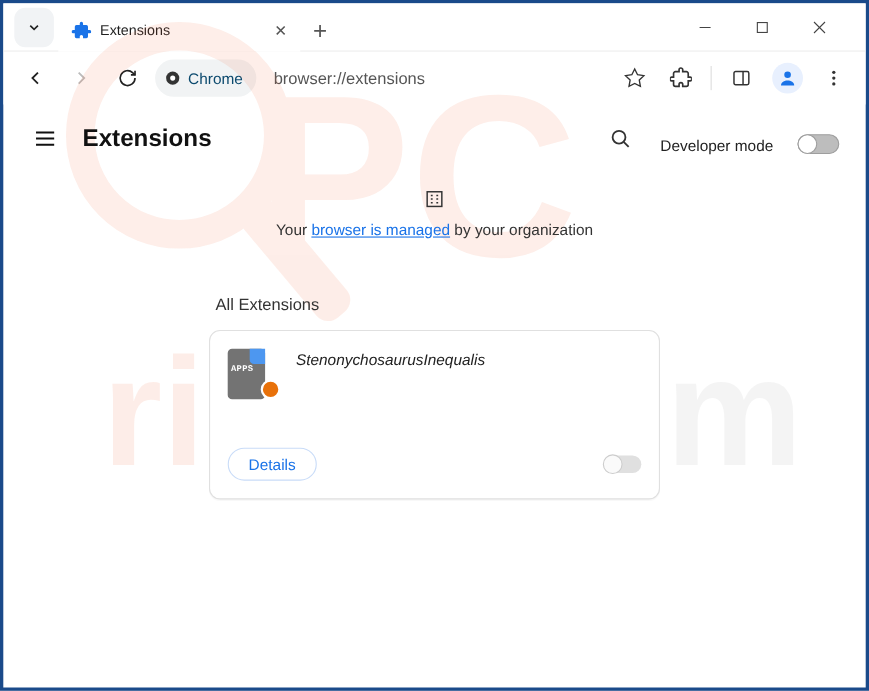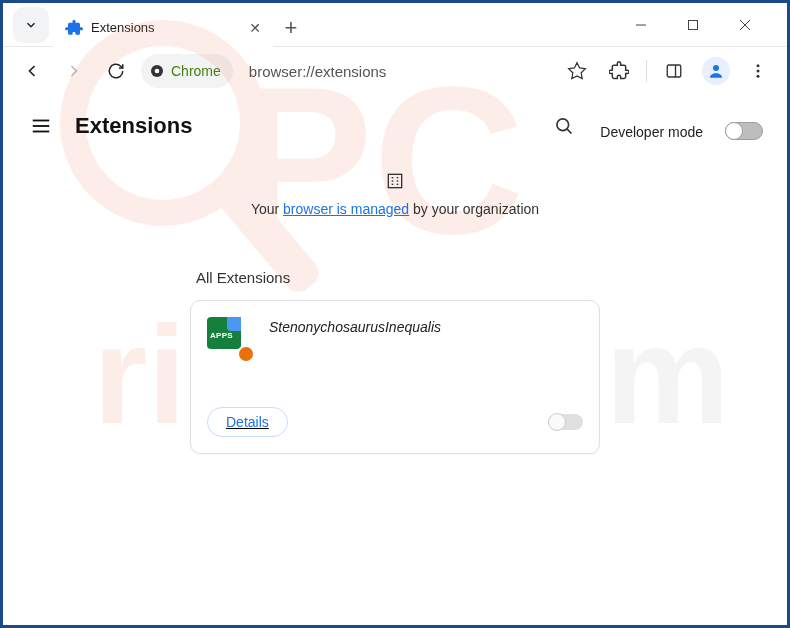--- a/index.html
+++ b/index.html
@@ -14,21 +14,21 @@
 .tab .title { font-size:13px; color:#1f1f1f; flex:1; }
 .tab .close { font-size:14px; color:#555; }
 .new-tab { width:36px; height:36px; display:flex; align-items:center; justify-content:center; color:#555; font-size:22px; }
 .winbtns { display:flex; gap:12px; padding-right:22px; }
 .winbtn { width:40px; height:44px; display:flex; align-items:center; justify-content:center; color:#444; }
 
 .toolbar { height:48px; display:flex; align-items:center; gap:8px; padding:0 12px; background:#fff; }
 .nav-btn { width:34px; height:34px; display:flex; align-items:center; justify-content:center; color:#222; border-radius:50%; }
 .nav-btn.disabled { color:#bcbcbc; }
 .omnibox-wrap { flex:1; display:flex; align-items:center; }
-.chrome-chip { display:flex; align-items:center; gap:6px; background:#f1f3f4; border-radius:20px; padding:4px 12px 4px 8px; height:34px; font-size:14px; color:#4d7c0f; }
+.chrome-chip { display:flex; align-items:center; gap:6px; background:#f1f3f4; border-radius:20px; padding:4px 12px 4px 8px; height:34px; font-size:14px; color:#0c4a6e; }
 .omnibox { flex:1; padding:0 16px; font-size:15px; color:#555; }
 .star { width:34px; height:34px; display:flex; align-items:center; justify-content:center; }
 .tool-ic { width:34px; height:34px; display:flex; align-items:center; justify-content:center; color:#333; }
 .divider { width:1px; height:22px; background:#ddd; margin:0 2px; }
 .profile { width:28px; height:28px; border-radius:50%; background:#e8f0fe; display:flex; align-items:center; justify-content:center; }
 
 
 .page-header { height:62px; display:flex; align-items:center; padding:0 24px; gap:20px; }
 .menu-btn { width:28px; height:28px; display:flex; align-items:center; justify-content:center; }
 .page-title { font-size:22px; font-weight:700; color:#111; flex:1; }
@@ -45,27 +45,27 @@
 .managed .txt a { color:#1a73e8; text-decoration:underline; }
 
 
 .content { padding:20px 0 0 0; display:flex; justify-content:center; }
 .col { width:410px; }
 .section-label { font-size:15px; color:#333; margin:18px 0 14px 6px; }
 
 .card { border:1px solid #e0e0e0; border-radius:10px; background:#fff; box-shadow:0 1px 1px rgba(0,0,0,0.03); padding:16px; }
 .card-row { display:flex; gap:18px; }
 .ext-icon { width:44px; height:44px; position:relative; }
-.doc-shape { width:34px; height:32px; background:#15803d; border-radius:4px; position:relative; }
+.doc-shape { width:34px; height:46px; background:#737373; border-radius:4px; position:relative;font-family:Liberation Mono, monospace; }
 .doc-shape::before { content:""; position:absolute; right:0; top:0; width:14px; height:14px; background:#4d97f0; border-bottom-left-radius:4px; }
 .doc-shape .lbl { position:absolute; top:14px; left:3px; font-size:8px; color:#fff; font-weight:700; letter-spacing:0.3px; }
 .badge { position:absolute; right:-4px; bottom:-2px; width:18px; height:18px; border-radius:50%; background:#e8710a; border:2px solid #fff; }
 .ext-name { font-size:14px; color:#222; padding-top:2px;font-style:italic; }
 
-.card-footer { display:flex; align-items:center; justify-content:space-between; margin-top:46px;text-decoration:underline; }
+.card-footer { display:flex; align-items:center; justify-content:space-between; margin-top:46px; }
 .details-btn { border:1px solid #c9dcf8; color:#1a73e8; font-size:14px; padding:6px 18px; border-radius:18px; background:#fff; }
 .ext-toggle { width:34px; height:16px; border-radius:10px; background:#e0e0e0; position:relative; }
 .ext-toggle .knob { width:18px; height:18px; border-radius:50%; background:#fafafa; border:1px solid #ccc; position:absolute; top:-1px; left:-1px; }
 
 
 .wm { position:absolute; left:0; top:0; right:0; bottom:0; pointer-events:none; opacity:0.10; overflow:hidden; z-index:0;text-align:center; }
 .page-header,.managed,.content { position:relative; z-index:1; }
 
 svg { display:block; }
 </style>

